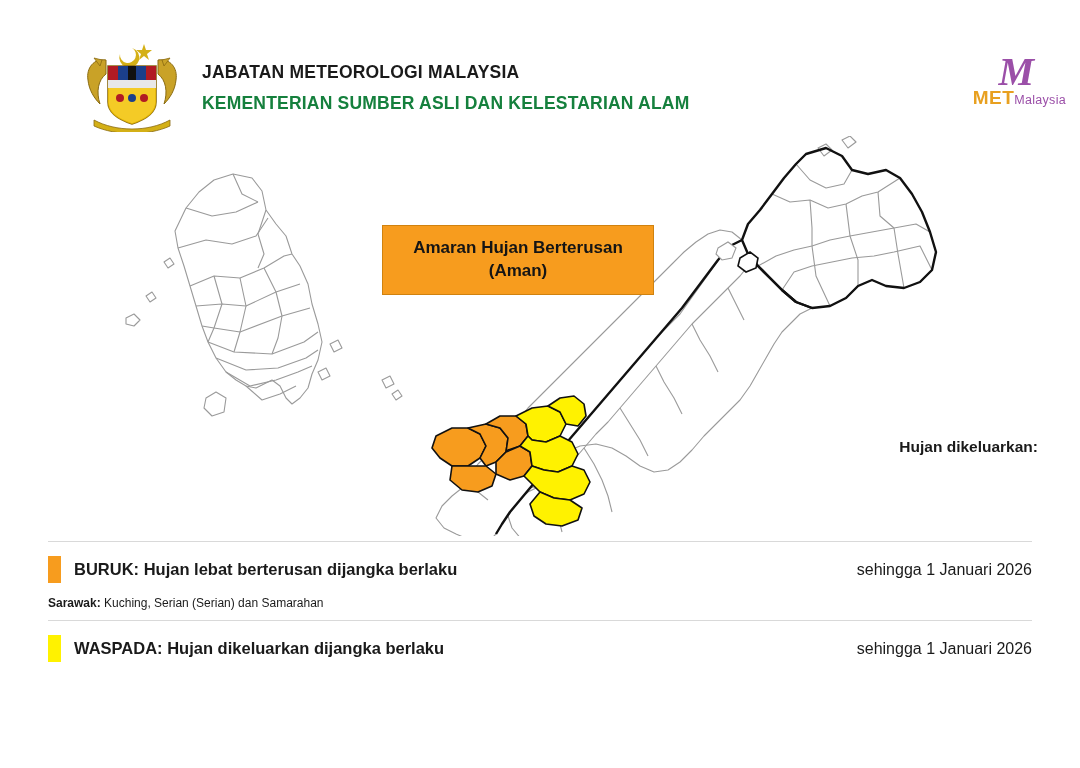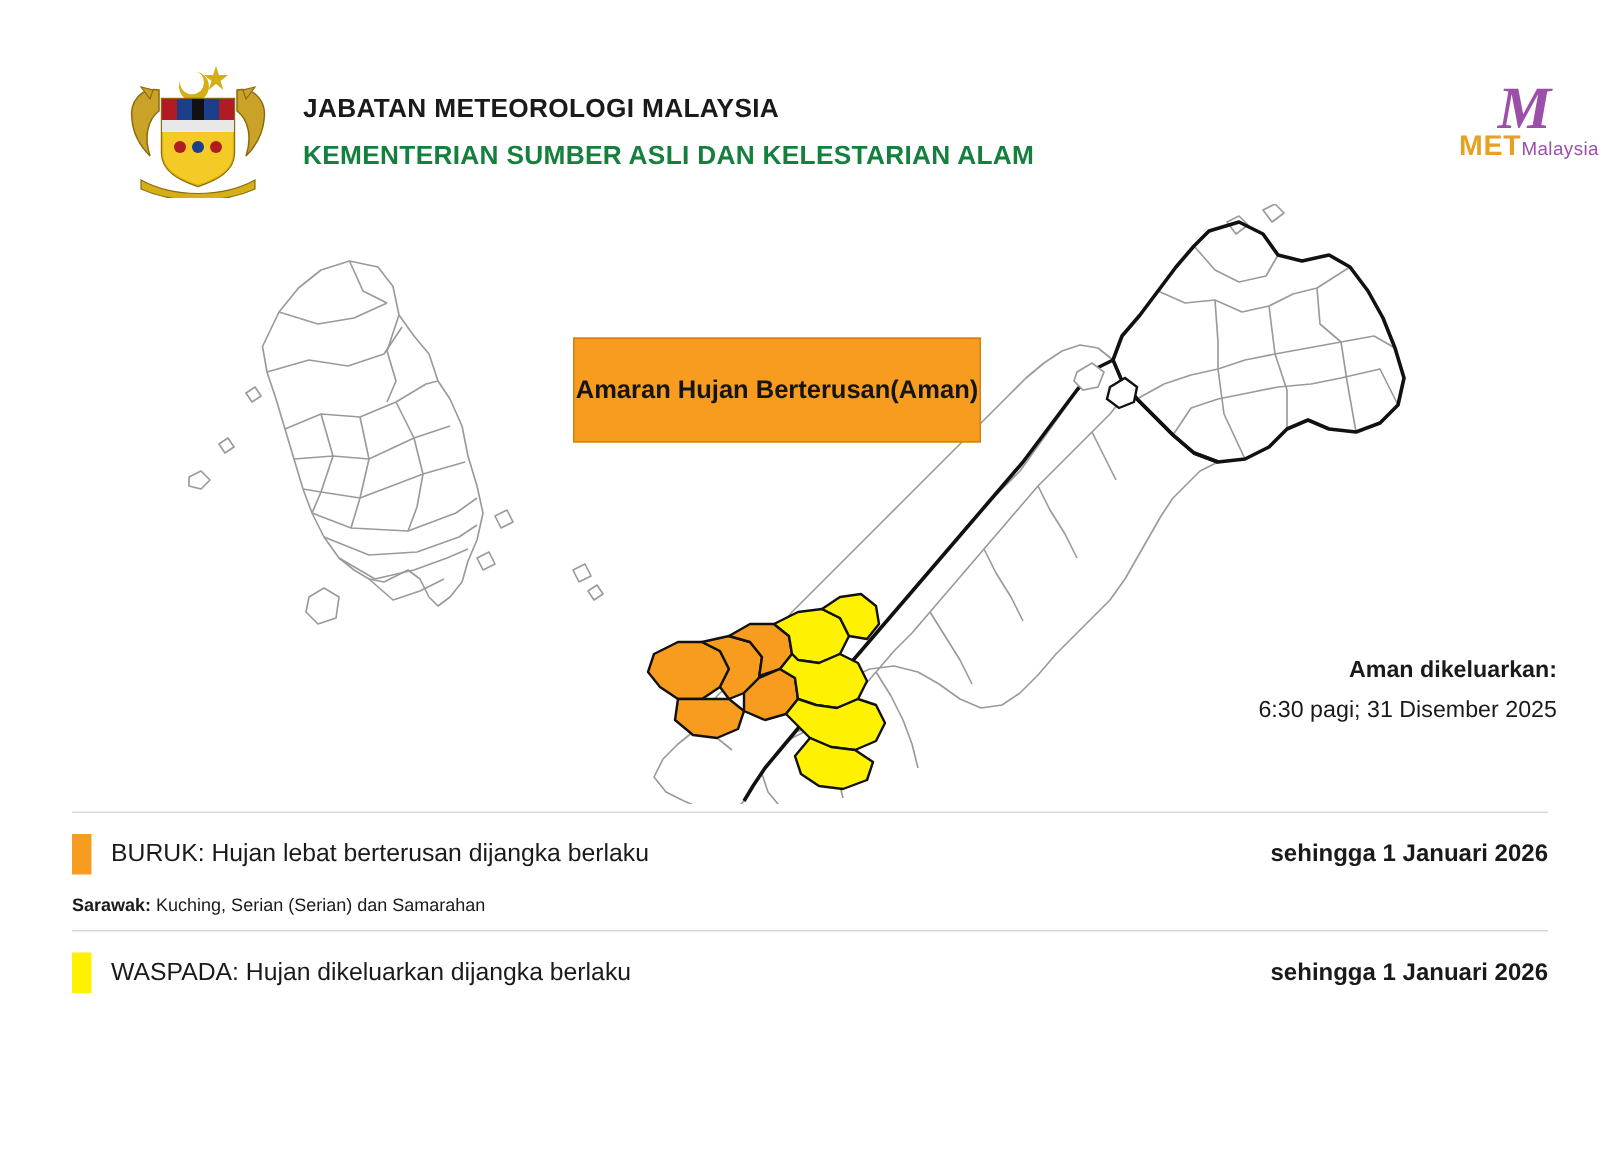--- a/index.html
+++ b/index.html
@@ -100,21 +100,21 @@
   }
 
   .callout {
     position: absolute;
     left: 382px; top: 89px;
     width: 272px;
     height: 70px;
     background: #F79C1E;
     border: 1px solid #d0820f;
     display: flex;
-    flex-direction: row;
+    flex-direction: column;
     align-items: center;
     justify-content: center;
     line-height: 1.35;
   }
   .callout-line {
     font-size: 17px;
     font-weight: bold;
     color: #151515;
     text-align: center;
   }
@@ -160,26 +160,26 @@
     align-items: center;
   }
   .swatch {
     width: 13px;
     height: 27px;
     margin-right: 13px;
     flex: none;
   }
   .warn-title {
     font-size: 16.5px;
-    font-weight: normal;
+    font-weight: bold;
     color: #1a1a1a;
   }
   .warn-until {
     font-size: 16px;
-    font-weight: bold;
+    font-weight: normal;
     color: #1a1a1a;
     white-space: nowrap;
   }
   .warn-detail {
     font-size: 12px;
     color: #1a1a1a;
     margin-top: 13px;
     margin-left: 0px;
   }
   .warn-detail b { font-weight: bold; }
@@ -349,22 +349,21 @@
         <path d="M718 112 L728 106 L736 112 L732 122 L722 124 L716 118 Z"></path>
       </g>
     </svg>
 
     <div class="callout">
       <div class="callout-line">Amaran Hujan Berterusan</div>
       <div class="callout-line">(Aman)</div>
     </div>
 
     <div class="issued">
-      <div class="issued-label">Aman dikeluarkan:</div>
-      <div class="issued-value">6:30 pagi; 31 Disember 2025</div>
+      <div class="issued-label">Hujan dikeluarkan:</div>
     </div>
   </div>
 
   <div class="warnings">
 
     <div class="rule"></div>
 
     <div class="warn-block">
       <div class="warn-row">
         <div class="warn-left">

